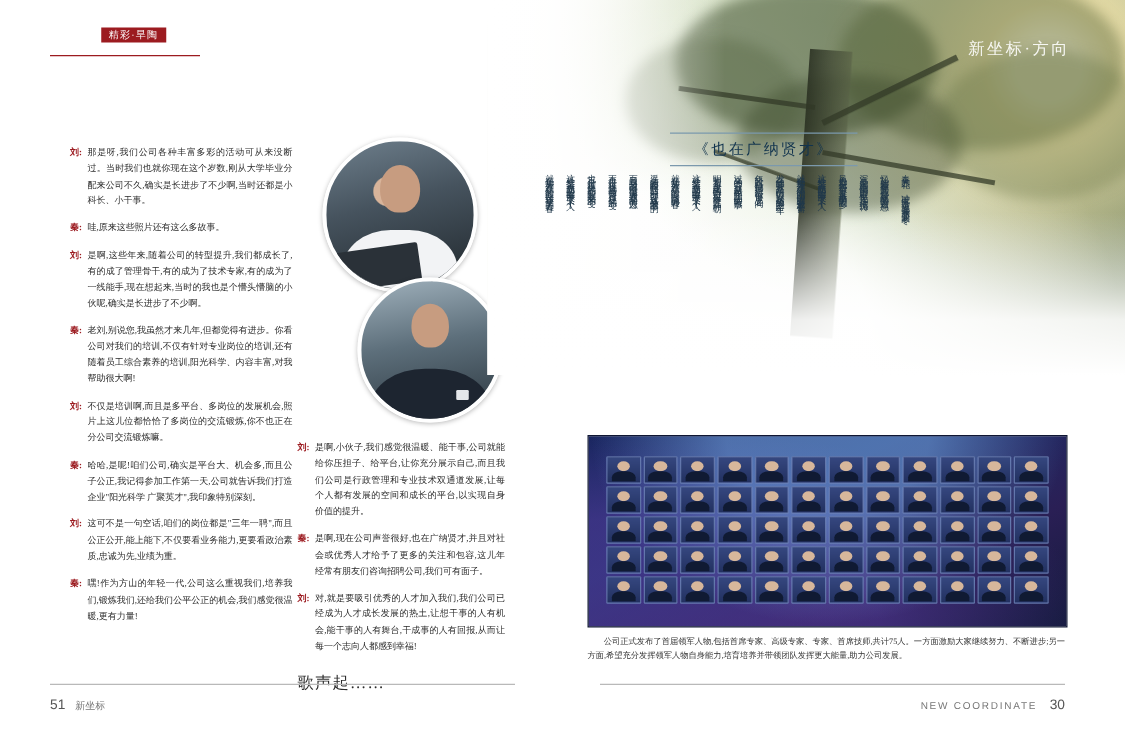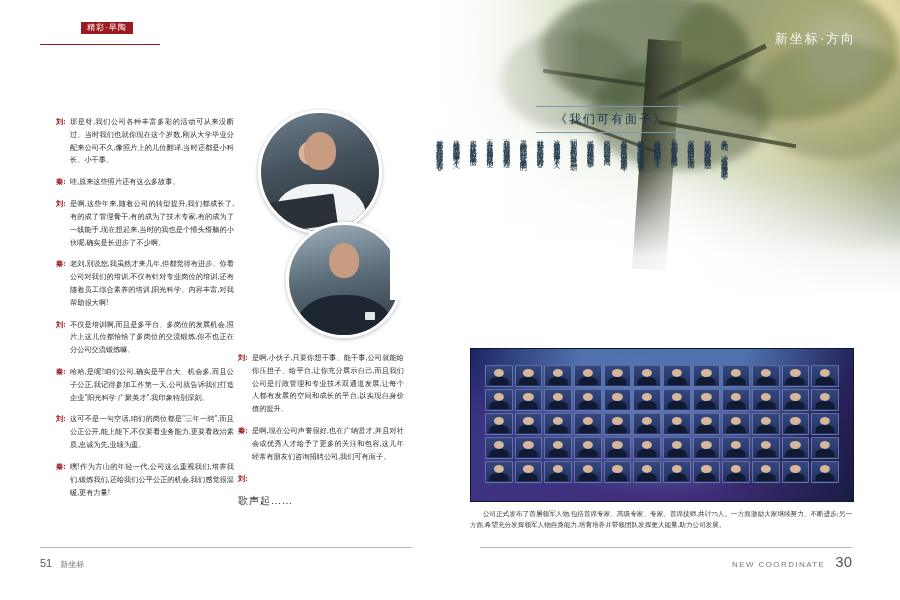--- a/index.html
+++ b/index.html
@@ -145,22 +145,22 @@
     position: relative;
     padding-left: 14px;
   }
   .para .spk {
     position: absolute;
     left: 0; top: 0;
     color: #9c1b20;
     font-weight: bold;
   }
   .song-line {
-    margin-top: 28px;
-    font-size: 10px;
+    margin-top: 10px;
+    font-size: 13px;
     color: #2b2b2b;
     letter-spacing: 1px;
   }
   
   .footer-rule {
     position: absolute;
     height: 1px;
     background: #b9b9b9;
   }
   #left-footer-rule { left: 40px; bottom: 52px; width: 372px; }
@@ -180,21 +180,21 @@
   }
   #right-folio {
     position: absolute;
     right: 48px; bottom: 30px;
     font-size: 8px;
     color: #777;
     letter-spacing: 1.4px;
     font-family: "Liberation Sans", sans-serif;
   }
   #right-folio .num {
-    font-size: 15px;
+    font-size: 11px;
     color: #555;
     margin-left: 10px;
     letter-spacing: 0;
   }
   
   #tree-photo {
     position: absolute;
     left: 390px; top: 0;
     width: 510px; height: 300px;
     background:
@@ -355,21 +355,21 @@
     </div>
     <div class="photo-circle" id="photo-bottom">
       <div class="figure-suit"></div>
       <div class="figure-head"></div>
       <div class="figure-badge"></div>
     </div>
 
     <div class="col" id="left-col-1">
       <p class="para">
         <span class="spk">刘:</span>
-        <span>那是呀,我们公司各种丰富多彩的活动可从来没断过。当时我们也就你现在这个岁数,刚从大学毕业分配来公司不久,像照片上的儿位翻译,当时还都是小科长、小干事。</span>
+        <span>那是呀,我们公司各种丰富多彩的活动可从来没断过。当时我们也就你现在这个岁数,刚从大学毕业分配来公司不久,确实是长进步了不少啊,当时还都是小科长、小干事。</span>
       </p>
       <p class="para">
         <span class="spk">秦:</span>
         <span>哇,原来这些照片还有这么多故事。</span>
       </p>
       <p class="para">
         <span class="spk">刘:</span>
         <span>是啊,这些年来,随着公司的转型提升,我们都成长了,有的成了管理骨干,有的成为了技术专家,有的成为了一线能手,现在想起来,当时的我也是个懵头懵脑的小伙呢,确实是长进步了不少啊。</span>
       </p>
       <p class="para">
@@ -390,28 +390,29 @@
       </p>
       <p class="para">
         <span class="spk">秦:</span>
         <span>嘿!作为方山的年轻一代,公司这么重视我们,培养我们,锻炼我们,还给我们公平公正的机会,我们感觉很温暖,更有力量!</span>
       </p>
     </div>
 
     <div class="col" id="left-col-2">
       <p class="para">
         <span class="spk">刘:</span>
-        <span>是啊,小伙子,只要你想干事、能干事,公司就能给你压担子、给平台,让你充分展示自己,而且我们公司是行政管理和专业技术双通道发展,让每个人都有发展的空间和成长的平台,以实现自身价值的提升。</span>
+        <span>是啊,小伙子,我们感觉很温暖、能干事,公司就能给你压担子、给平台,让你充分展示自己,而且我们公司是行政管理和专业技术双通道发展,让每个人都有发展的空间和成长的平台,以实现自身价值的提升。</span>
       </p>
       <p class="para">
         <span class="spk">秦:</span>
         <span>是啊,现在公司声誉很好,也在广纳贤才,并且对社会或优秀人才给予了更多的关注和包容,这儿年经常有朋友们咨询招聘公司,我们可有面子。</span>
       </p>
       <p class="para">
         <span class="spk">刘:</span>
+        <span>对,就是要吸引优秀的人才加入我们,我们公司已经成为人才成长发展的热土,让想干事的人有机会,能干事的人有舞台,干成事的人有回报,从而让每一个志向人都感到幸福!</span>
       </p>
       <div class="song-line">歌声起……</div>
     </div>
 
     <div class="footer-rule" id="left-footer-rule"></div>
     <div id="left-folio">
       <span>51</span><span class="mag">新坐标</span>
     </div>
   </div>
 
@@ -426,21 +427,21 @@
     <div class="trunk"></div>
     <div class="branch" style="left:268px; top:96px; width:120px; height:5px; transform:rotate(-26deg);"></div>
     <div class="branch" style="left:268px; top:120px; width:140px; height:4px; transform:rotate(10deg);"></div>
     <div class="branch" style="left:262px; top:84px; width:110px; height:4px; transform:rotate(188deg);"></div>
     <div class="branch" style="left:266px; top:150px; width:90px; height:3px; transform:rotate(200deg);"></div>
     <div class="fade-left"></div>
     <div class="fade-bottom"></div>
     <div id="right-head">新坐标·方向</div>
   </div>
 
-  <div id="story-title">《我们可有面子》</div>
+  <div id="story-title">《也在广纳贤才》</div>
 
   <div id="poem">
     <div class="pline">春天的花,冲破夹杂过地看着冰雪的寒冬,</div>
     <div class="pline">忆起的清春年的我曾经忽略的这点想,</div>
     <div class="pline">沉寒是润幸隐悄的歌里忆无尽地流转,</div>
     <div class="pline">风也看见付待有变真真事事的故乡,</div>
     <div class="pline">这处空带着光阴的故事改变了一个人,</div>
     <div class="pline">就在那芳芳悠尔的光阴的故事被放在窗,</div>
     <div class="pline">发奋的转开方希的仿以发越色的岁路千年,</div>
     <div class="pline">年轻时白怕何些给给你常思之间,</div>

